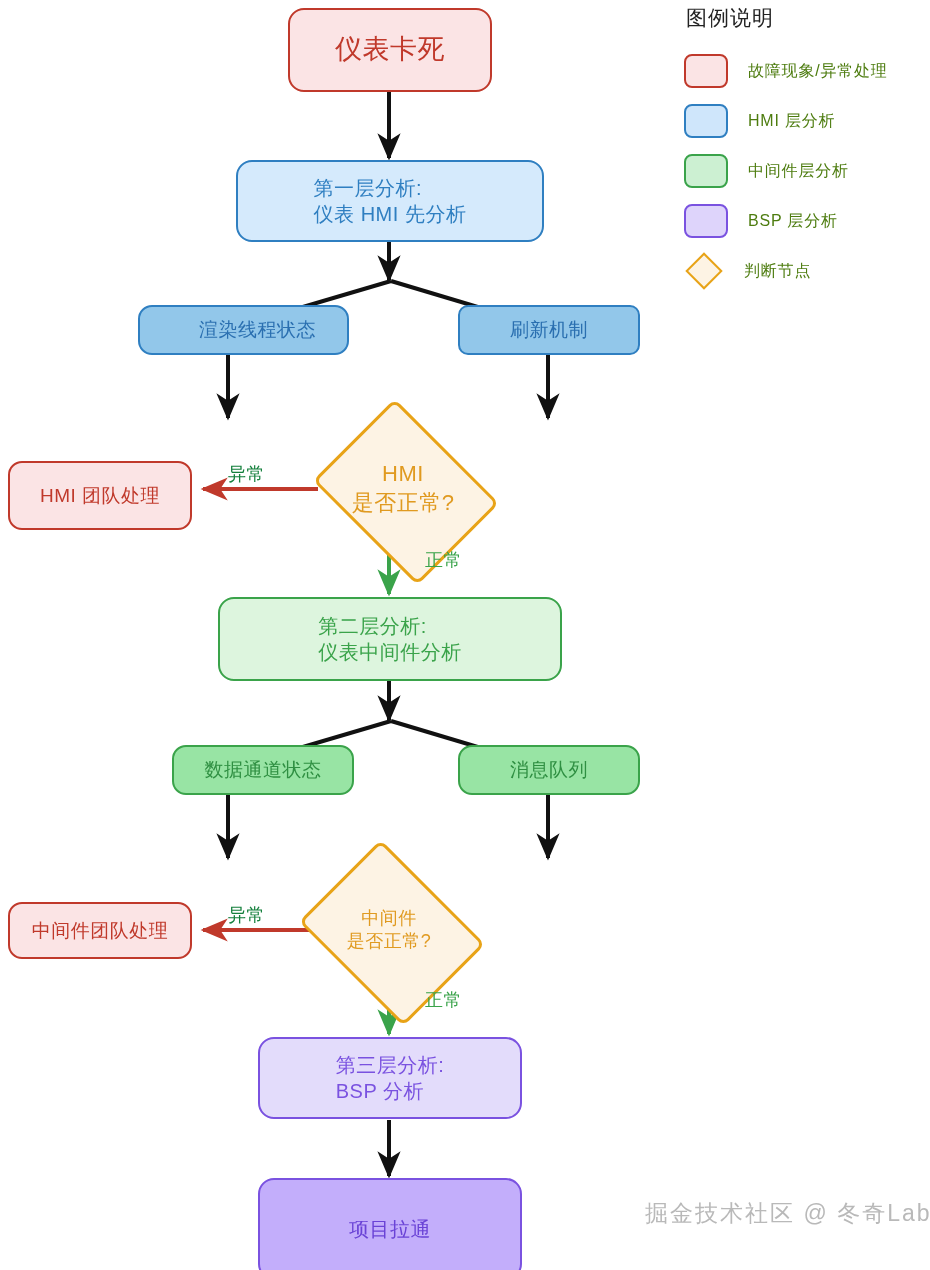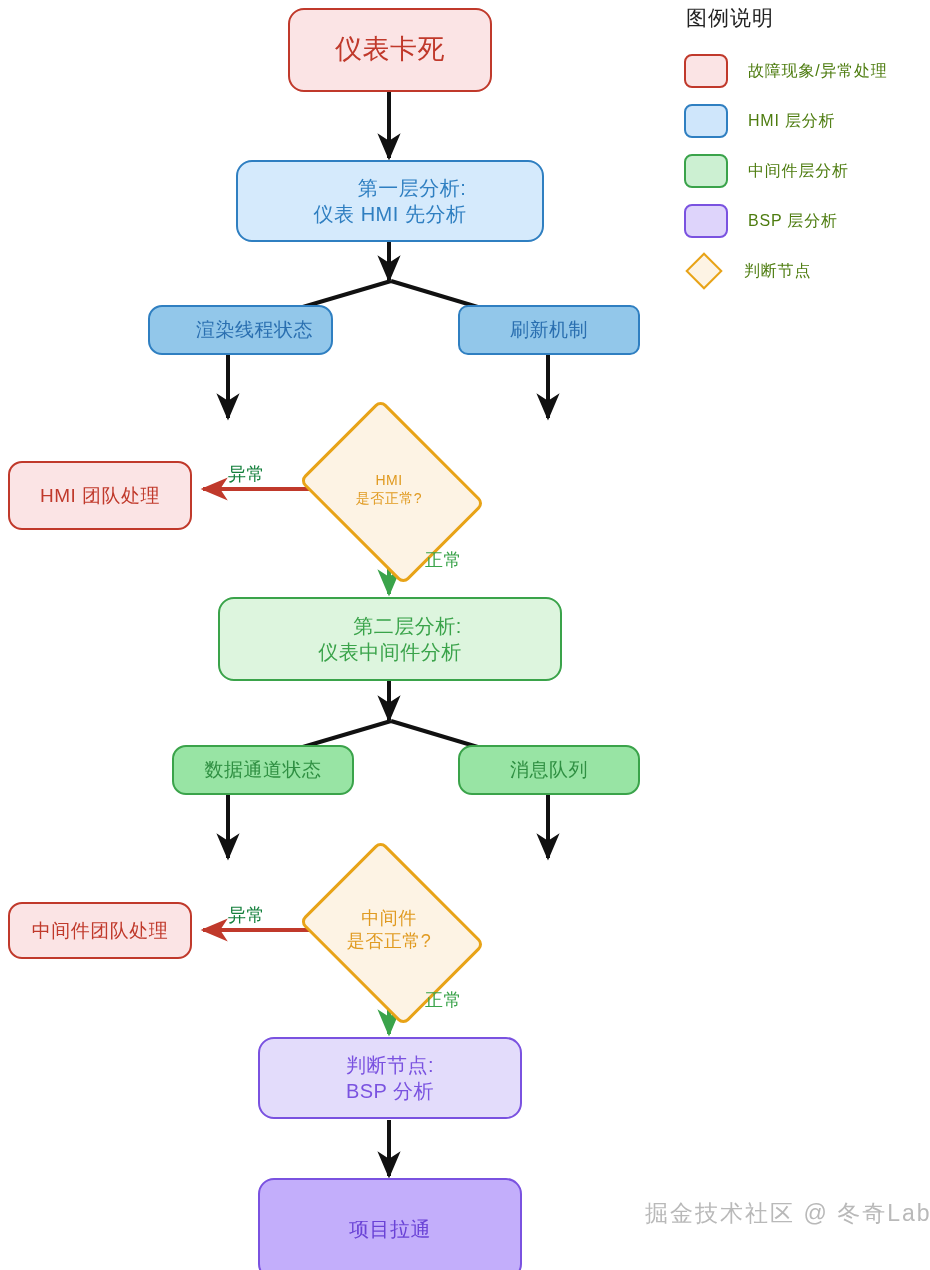--- a/index.html
+++ b/index.html
@@ -11,21 +11,21 @@
     overflow:hidden;
   }
   #canvas{position:absolute;left:0;top:0;width:930px;height:1270px;}
   svg.edges{position:absolute;left:0;top:0;width:930px;height:1270px;pointer-events:none;}
 
   
   .node{
     position:absolute;
     box-sizing:border-box;
     display:flex;align-items:center;justify-content:center;
-    text-align:right;
+    text-align:left;
     border-radius:14px;
     border-width:2.5px;border-style:solid;
     line-height:1.32;
     white-space:pre-line;
     letter-spacing:.5px;
   }
   .n-red{    background:#fbe4e5; border-color:#c0392b; color:#c0392b; }
   .n-blue-lite{ background:#d5eafc; border-color:#2f7fc1; color:#2f7fc1; }
   .n-blue{   background:#92c7ea; border-color:#2f7fc1; color:#2a6fb0; }
   .n-green-lite{ background:#ddf5de; border-color:#3aa34a; color:#3aa34a; }
@@ -127,48 +127,48 @@
     <line x1="389" y1="974" x2="389" y2="1034" stroke="#3aa34a" stroke-width="4" marker-end="url(#arrow-green)"></line>
 
     <line x1="389" y1="1120" x2="389" y2="1176" stroke="#111111" stroke-width="4" marker-end="url(#arrow-black)"></line>
   </svg>
 
   <div class="node n-red" style="left:288px;top:8px;width:204px;height:84px;font-size:27px;border-radius:16px;">仪表卡死</div>
 
   <div class="node n-blue-lite" style="left:236px;top:160px;width:308px;height:82px;font-size:20px;border-radius:16px;">第一层分析:
 仪表 HMI 先分析</div>
 
-  <div class="node n-blue" style="left:148px;top:305px;width:185px;height:50px;font-size:19px;padding-left:28px;">渲染线程状态</div>
+  <div class="node n-blue" style="left:138px;top:305px;width:211px;height:50px;font-size:19px;padding-left:28px;">渲染线程状态</div>
 
   <div class="node n-blue" style="left:458px;top:305px;width:182px;height:50px;font-size:19px;border-radius:10px;">刷新机制</div>
 
   <div class="node n-red" style="left:8px;top:461px;width:184px;height:69px;font-size:19px;">HMI 团队处理</div>
 
-  <div class="diamond" style="left:318px;top:434px;width:142px;height:110px;font-size:14px;">
+  <div class="diamond" style="left:332px;top:434px;width:142px;height:110px;font-size:22px;">
     <div class="dshape"></div>
     <div class="dlabel">HMI
 是否正常?</div>
   </div>
 
   <div class="node n-green-lite" style="left:218px;top:597px;width:344px;height:84px;font-size:20px;border-radius:16px;">第二层分析:
 仪表中间件分析</div>
 
   <div class="node n-green" style="left:138px;top:745px;width:182px;height:50px;font-size:19px;margin-left:34px;">数据通道状态</div>
 
   <div class="node n-green" style="left:458px;top:745px;width:182px;height:50px;font-size:19px;">消息队列</div>
 
   <div class="node n-red" style="left:8px;top:902px;width:184px;height:57px;font-size:19px;">中间件团队处理</div>
 
   <div class="diamond" style="left:318px;top:875px;width:142px;height:110px;font-size:18px;">
     <div class="dshape"></div>
     <div class="dlabel">中间件
 是否正常?</div>
   </div>
 
-  <div class="node n-purple-lite" style="left:258px;top:1037px;width:264px;height:82px;font-size:20px;border-radius:16px;">判断节点:
+  <div class="node n-purple-lite" style="left:258px;top:1037px;width:264px;height:82px;font-size:20px;border-radius:16px;">第三层分析:
 BSP 分析</div>
 
   <div class="node n-purple" style="left:258px;top:1178px;width:264px;height:102px;font-size:20px;border-radius:16px;">项目拉通</div>
 
   <div class="edge-label lbl-red" style="left:228px;top:462px;font-size:18px;">异常</div>
 
   <div class="edge-label lbl-green" style="left:425px;top:548px;font-size:18px;">正常</div>
 
   <div class="edge-label lbl-red" style="left:228px;top:903px;font-size:18px;">异常</div>
 

